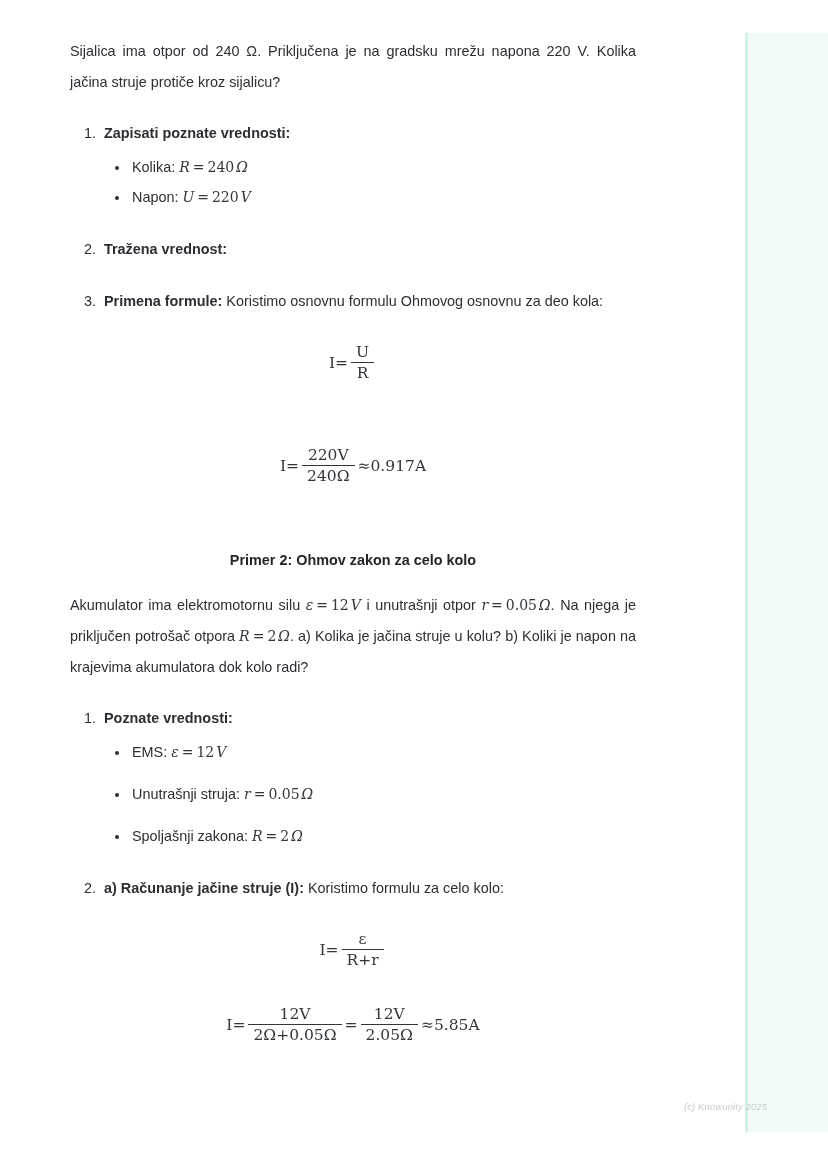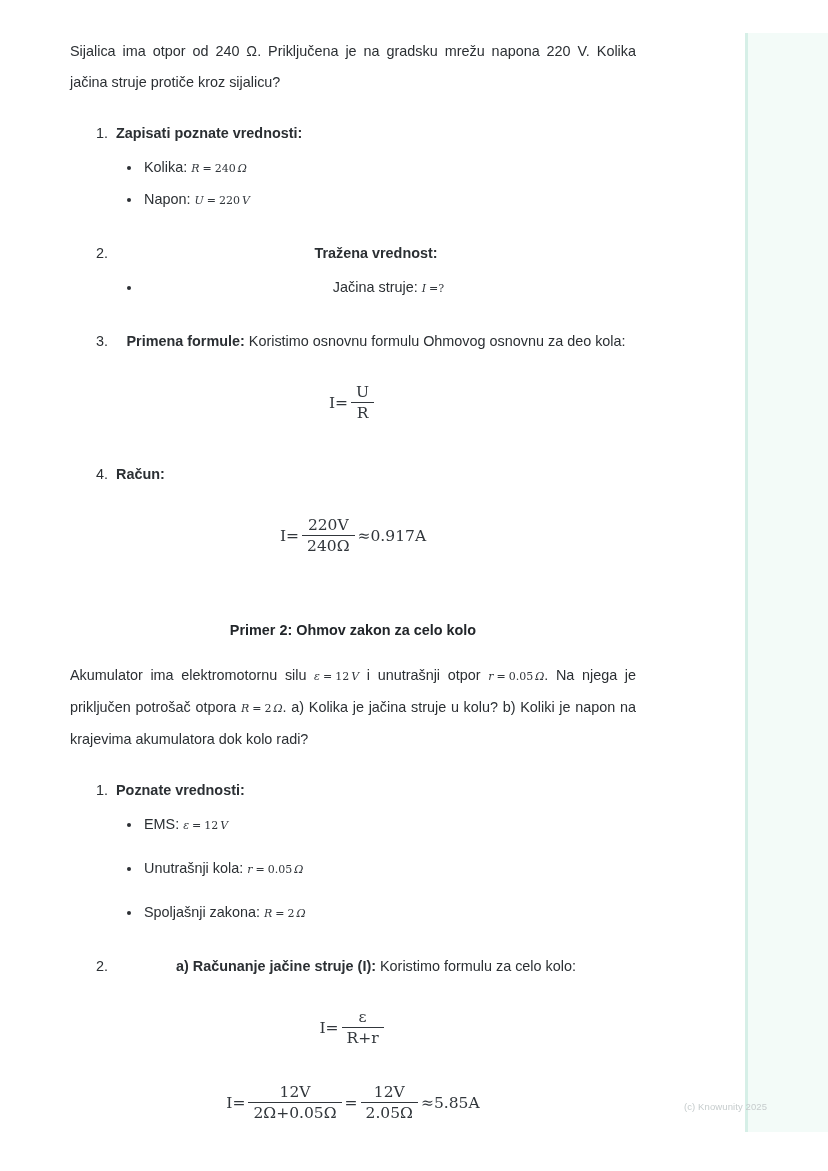--- a/index.html
+++ b/index.html
@@ -61,26 +61,25 @@
   .gap-28 { height: 28px; }
   .gap-36 { height: 36px; }
 
   ol.steps {
     margin: 0;
     padding-left: 30px;
     font-size: 14.4px;
     line-height: 30px;
   }
   ol.steps > li {
-    margin: 0 0 0 12px;
+    margin: 0 0 0 0;
     padding-left: 4px;
   }
   ol.steps > li.sp {
     margin-top: 22px;
-    text-align: center;
   }
   ol.steps > li::marker {
     font-weight: 400;
   }
   .lead {
     font-weight: bold;
   }
 
   ul.bullets {
     margin: 4px 0 0 0;
@@ -102,21 +101,21 @@
     font-weight: bold;
     line-height: 28px;
     color: #22262a;
     text-align: center;
   }
 
   
   .math {
     font-family: "DejaVu Serif", "Liberation Serif", serif;
     color: #31363b;
-    font-size: 11px;
+    font-size: 14px;
     white-space: nowrap;
   }
   .math .v {           
     font-style: italic;
   }
   .math .u {           
     font-style: italic;
     padding-left: 2px;
   }
   .math .num {
@@ -157,20 +156,21 @@
 
   #watermark {
     position: absolute;
     left: 684px;
     top: 1101px;
     font-size: 9.5px;
     color: #c6cccd;
     letter-spacing: .1px;
     font-family: "Liberation Sans", sans-serif;
     white-space: nowrap;
+    font-style: italic;
   }
 </style>
 </head>
 <body>
 
 <div id="page">
 
   <div id="right-strip"></div>
   <div id="right-strip-line"></div>
 
@@ -191,48 +191,37 @@
           </li>
           <li>
             <span>Napon:</span>
             <span class="math"><span class="v">U</span><span class="op">=</span><span class="num">220</span><span class="u">V</span></span>
           </li>
         </ul>
       </li>
 
       <li class="sp">
         <span class="lead">Tražena vrednost:</span><span></span>
-        <ul class="bullets">
-          <li>
-            <span>Jačina struje:</span>
-            <span class="math"><span class="v">I</span><span class="op">=?</span></span>
-          </li>
-        </ul>
       </li>
 
       <li class="sp">
         <span class="lead">Primena formule:</span><span> Koristimo osnovnu formulu Ohmovog osnovnu za deo kola:</span>
       </li>
     </ol>
 
     <div class="gap-28"></div>
 
     <div class="display">
       <span class="eqline">
         <span class="v">I</span><span class="op">=</span><span class="frac"><span class="top v">U</span><span class="bot v">R</span></span>
       </span>
     </div>
 
     <div class="gap-36"></div>
 
-    <ol class="steps" start="4">
-      <li>
-        <span class="lead">Račun:</span><span></span>
-      </li>
-    </ol>
 
     <div class="gap-28"></div>
 
     <div class="display">
       <span class="eqline">
         <span class="v">I</span><span class="op">=</span><span class="frac"><span class="top"><span class="num">220</span><span class="u">V</span></span><span class="bot"><span class="num">240</span><span class="u">Ω</span></span></span><span class="op">≈</span><span class="num">0.917</span><span class="u">A</span>
       </span>
     </div>
 
     <div class="gap-36"></div>
@@ -250,21 +239,21 @@
 
     <ol class="steps">
       <li>
         <span class="lead">Poznate vrednosti:</span><span></span>
         <ul class="bullets wide">
           <li>
             <span>EMS:</span>
             <span class="math"><span class="v">ε</span><span class="op">=</span><span class="num">12</span><span class="u">V</span></span>
           </li>
           <li>
-            <span>Unutrašnji kola:</span>
+            <span>Unutrašnji struja:</span>
             <span class="math"><span class="v">r</span><span class="op">=</span><span class="num">0.05</span><span class="u">Ω</span></span>
           </li>
           <li>
             <span>Spoljašnji zakona:</span>
             <span class="math"><span class="v">R</span><span class="op">=</span><span class="num">2</span><span class="u">Ω</span></span>
           </li>
         </ul>
       </li>
 
       <li class="sp">

